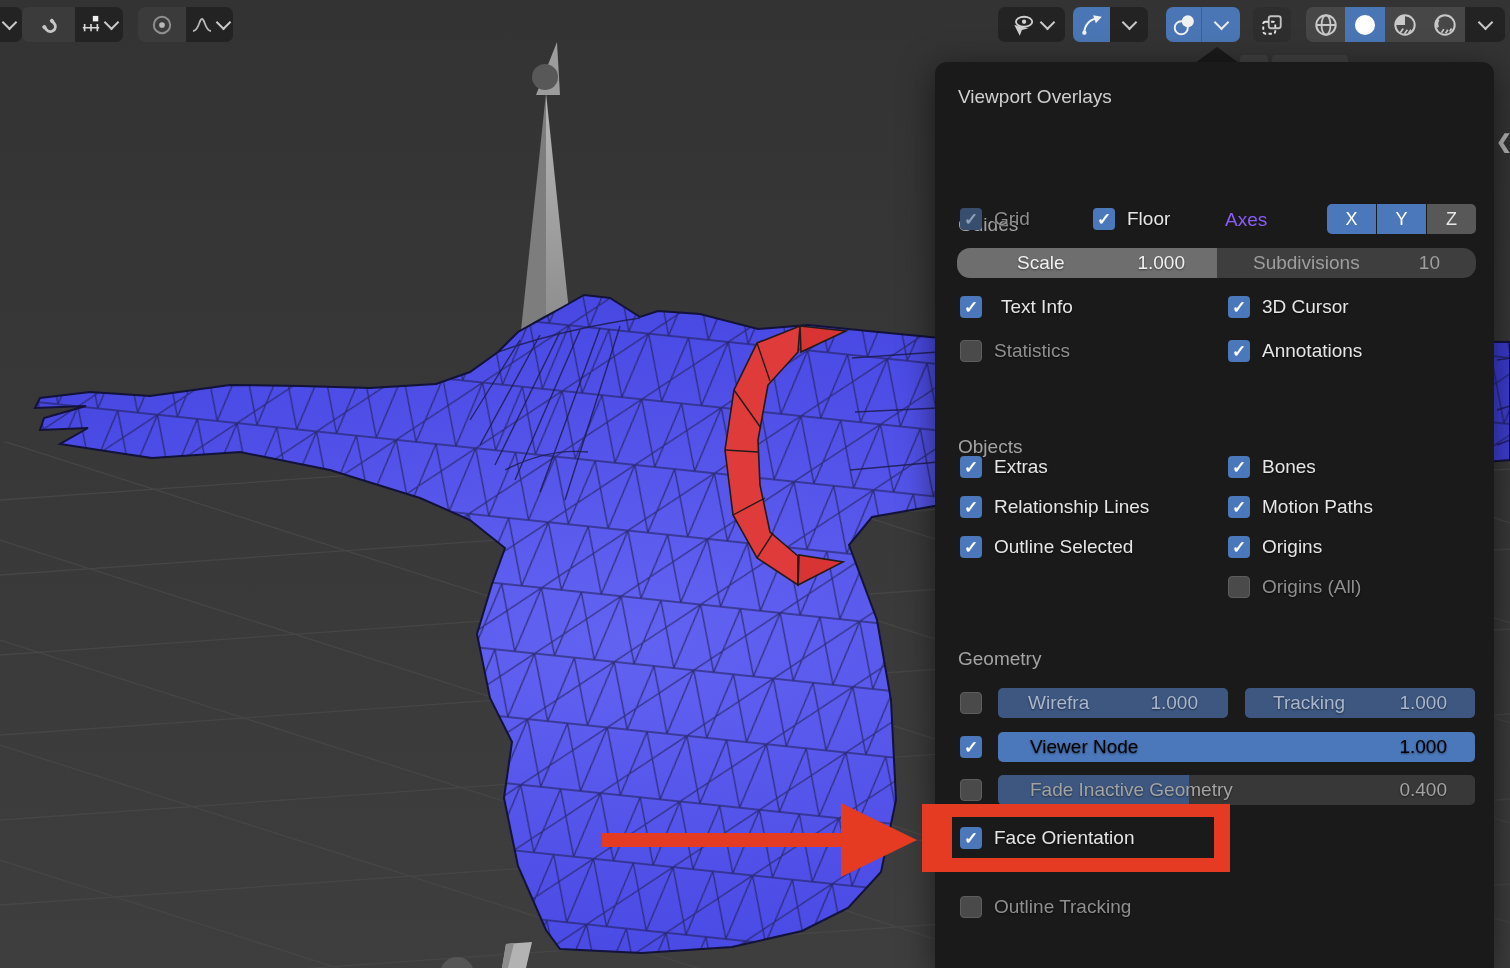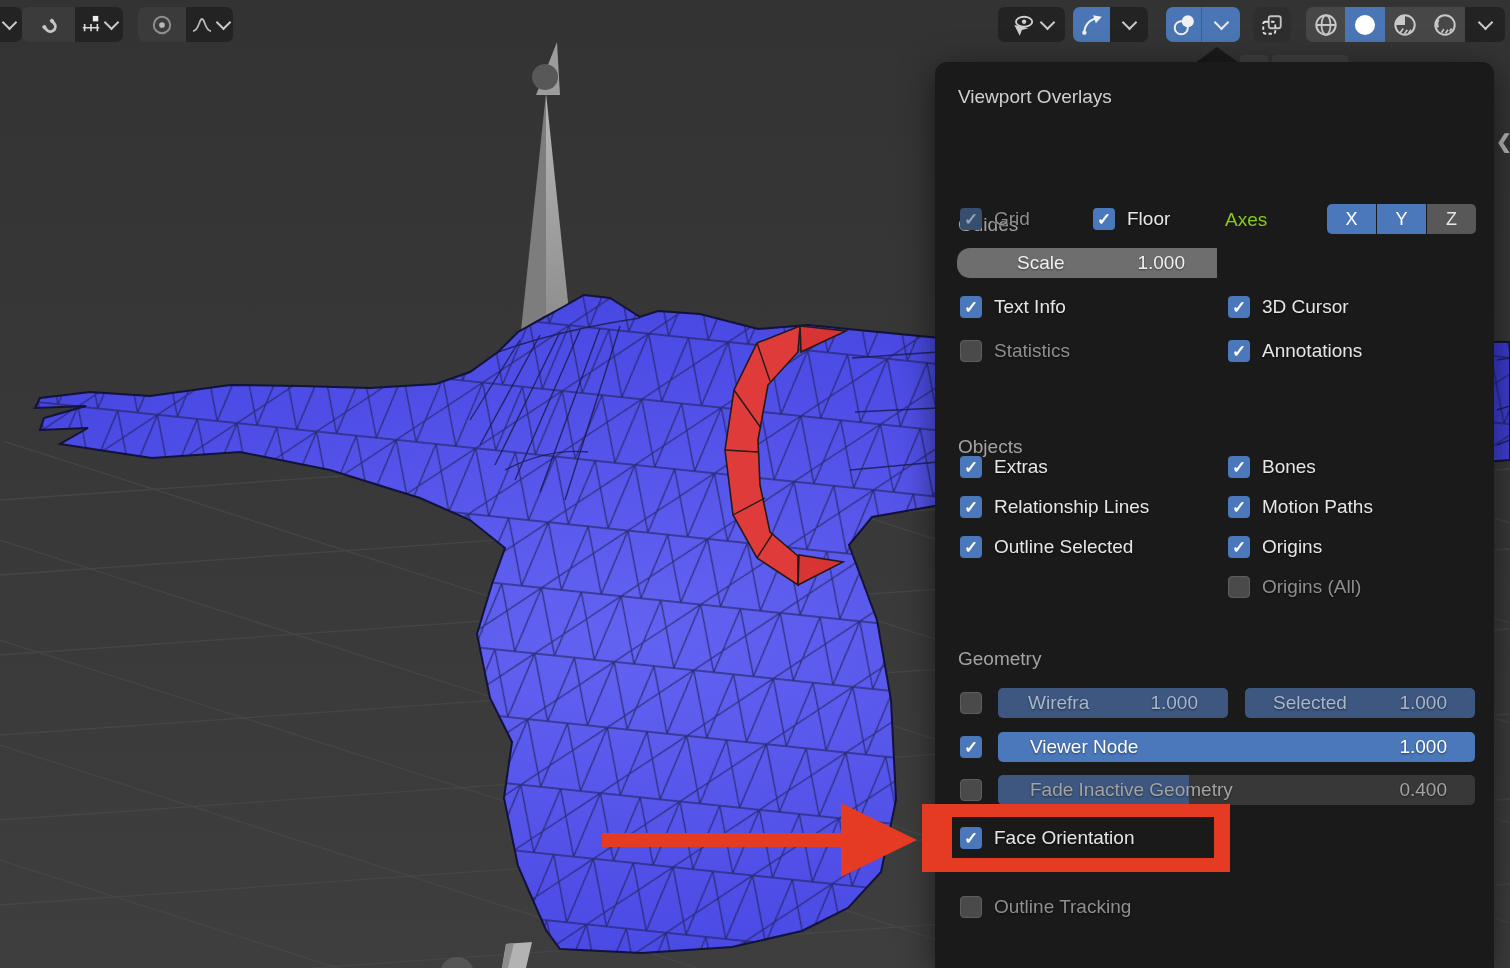--- a/index.html
+++ b/index.html
@@ -36,37 +36,37 @@
   .cb.off{background:#4a4a4a;border:1px solid #5d5d5d;}
   .cb.mutedon{background:#374e6e;}
   .cb.mutedon::after{content:"\2713";position:absolute;left:0;top:0;width:100%;height:100%;
       display:flex;align-items:center;justify-content:center;color:#8fa0b5;font-size:17px;font-weight:bold;}
   .cb-label{margin-left:12px;font-size:19px;color:#e6e6e6;text-shadow:0 1px 2px rgba(0,0,0,.65);white-space:nowrap;}
   .cb-label.dim{color:#8f8f8f;}
   .slider{position:absolute;height:30px;border-radius:5px;display:flex;align-items:center;
           justify-content:space-between;font-size:19px;box-sizing:border-box;overflow:hidden;
           text-shadow:0 1px 2px rgba(0,0,0,.5);}
   .s-bluedim{background:#3d5780;color:#a9b6cb;}
-  .s-blue{background:#4a78ba;color:#ffffff;}
+  .s-blue{background:#4a78ba;color:#000000;}
   .s-dark{background:#383838;color:#a3a3a3;}
   .s-fill{position:absolute;left:0;top:0;bottom:0;background:#3d5780;border-radius:5px 0 0 5px;}
   .s-txt{position:relative;z-index:1;}
   .scalebar{position:absolute;left:22px;top:186px;width:519px;height:30px;border-radius:13px;
             overflow:hidden;display:flex;font-size:19px;}
   .scale-half{background:#6e6e6e;color:#f1f1f1;width:260px;display:flex;align-items:center;
               justify-content:space-between;padding:0 32px 0 60px;box-sizing:border-box;text-shadow:0 1px 2px rgba(0,0,0,.45);}
   .subdiv-half{background:#3e3e3e;color:#9e9e9e;flex:1;display:flex;align-items:center;
                justify-content:space-between;padding:0 36px;box-sizing:border-box;}
   .xyz{position:absolute;left:392px;top:142px;width:149px;height:30px;display:flex;border-radius:5px;overflow:hidden;}
   .xyz .ax{flex:1;display:flex;align-items:center;justify-content:center;font-size:18px;color:#fff;
            border-right:1px solid #1a1a1a;box-sizing:border-box;}
   .xyz .ax:last-child{border-right:none;}
   .ax.on{background:#4a78ba;}
   .ax.offax{background:#585858;color:#e6e6e6;}
-  .axes-label{position:absolute;left:290px;top:147px;font-size:19px;color:#84cc16;}
+  .axes-label{position:absolute;left:290px;top:147px;font-size:19px;color:#8b5cf6;}
 
   
   .red-box{position:absolute;left:922px;top:804px;width:308px;height:68px;box-sizing:border-box;
            border-style:solid;border-color:#e43b22;border-width:13px 16px 14px 30px;z-index:6;}
   svg.overlay{position:absolute;left:0;top:0;z-index:6;pointer-events:none;}
 
   
   .collapse{position:absolute;left:1496px;top:131px;z-index:3;color:#b5b5b5;font-size:19px;
             font-weight:bold;line-height:22px;}
 </style>
@@ -318,23 +318,27 @@
       <span class="ax on">X</span>
       <span class="ax on">Y</span>
       <span class="ax offax">Z</span>
     </div>
 
     <div class="scalebar">
       <div class="scale-half">
         <span>Scale</span>
         <span>1.000</span>
       </div>
-    </div>
-
-    <div class="row" style="left:25px;top:234px;">
+      <div class="subdiv-half">
+        <span>Subdivisions</span>
+        <span>10</span>
+      </div>
+    </div>
+
+    <div class="row" style="left:25px;top:234px;gap:7px;">
       <span class="cb on"></span>
       <span class="cb-label">Text Info</span>
     </div>
     <div class="row" style="left:293px;top:234px;">
       <span class="cb on"></span>
       <span class="cb-label">3D Cursor</span>
     </div>
     <div class="row" style="left:25px;top:278px;">
       <span class="cb off"></span>
       <span class="cb-label dim">Statistics</span>
@@ -376,21 +380,21 @@
     </div>
 
     <div class="p-head" style="top:586px;">Geometry</div>
 
     <span class="cb off" style="position:absolute;left:25px;top:630px;"></span>
     <div class="slider s-bluedim" style="left:63px;top:626px;width:230px;padding:12px 30px;">
       <span>Wirefra</span>
       <span>1.000</span>
     </div>
     <div class="slider s-bluedim" style="left:310px;top:626px;width:230px;padding:0 28px;">
-      <span>Selected</span>
+      <span>Tracking</span>
       <span>1.000</span>
     </div>
 
     <span class="cb on" style="position:absolute;left:25px;top:674px;"></span>
     <div class="slider s-blue" style="left:63px;top:670px;width:477px;padding:0 28px 0 32px;">
       <span>Viewer Node</span>
       <span>1.000</span>
     </div>
 
     <span class="cb off" style="position:absolute;left:25px;top:717px;"></span>

